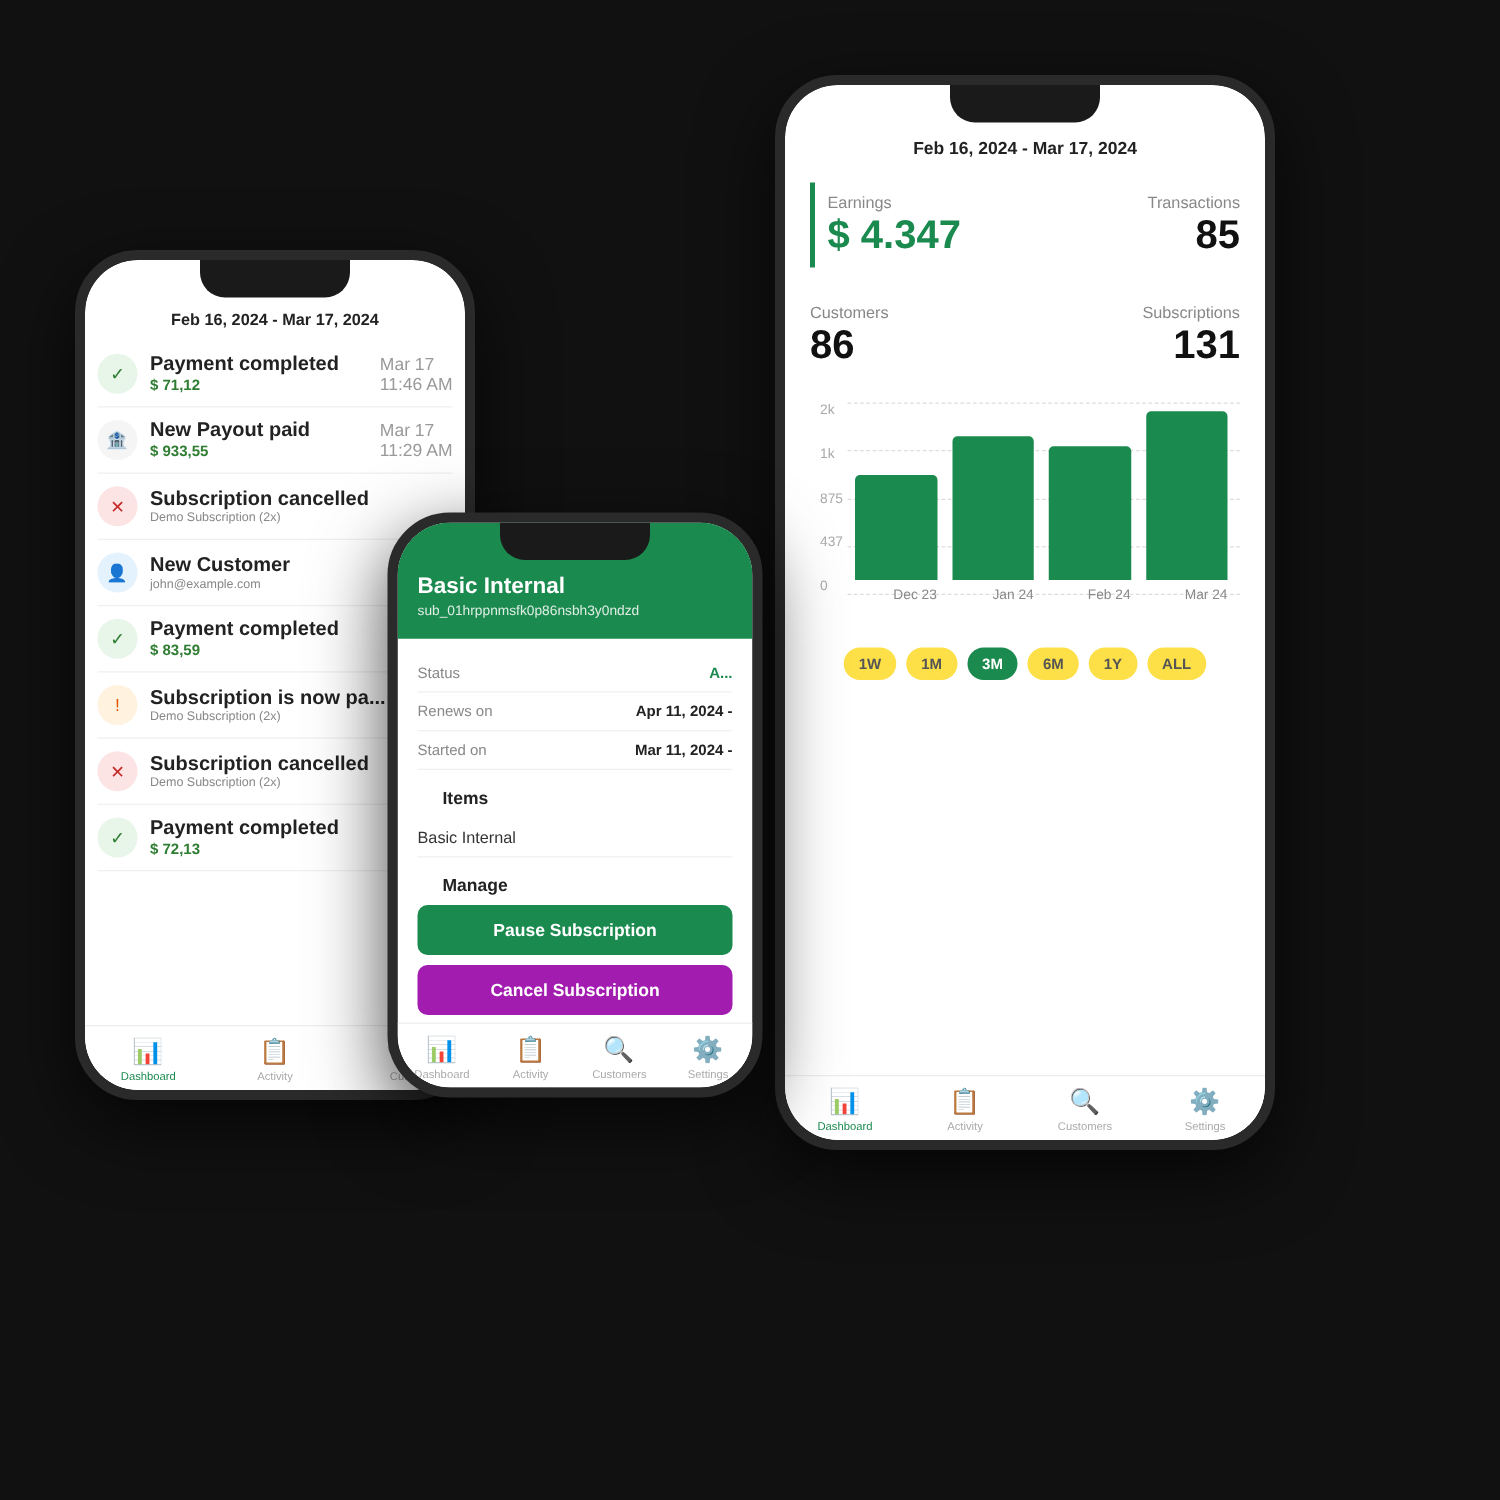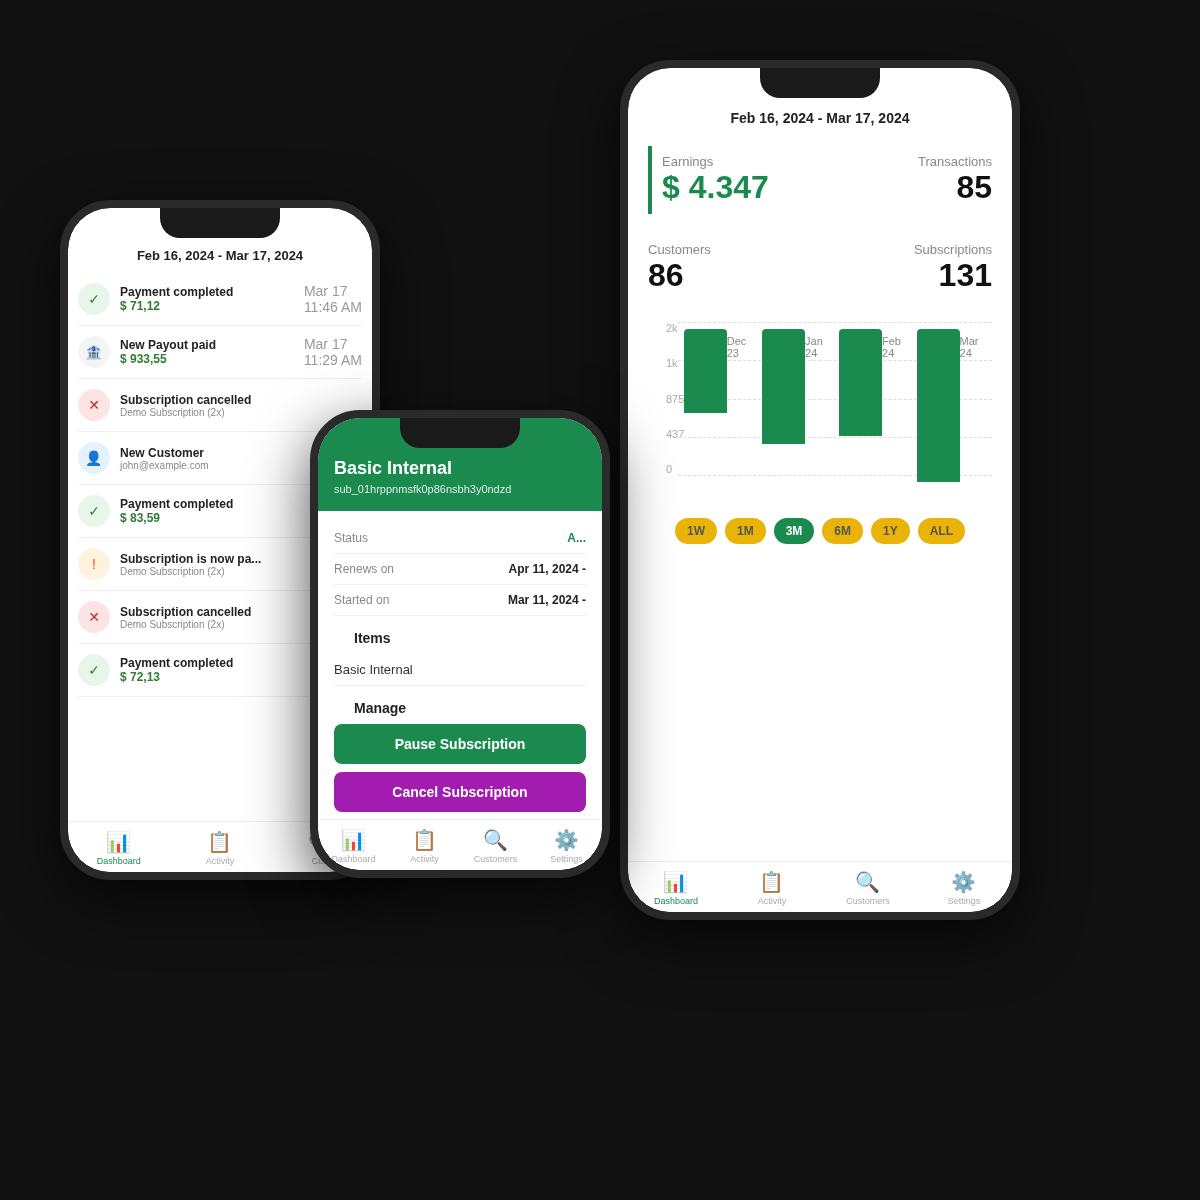--- a/index.html
+++ b/index.html
@@ -108,21 +108,21 @@
       font-size: 14px;
     }
 
     .icon-green { background: #e8f5e9; color: #2e7d32; }
     .icon-gray  { background: #f5f5f5; color: #555; }
     .icon-red   { background: #fce4e4; color: #c62828; }
     .icon-orange{ background: #fff3e0; color: #e65100; }
     .icon-blue  { background: #e3f2fd; color: #1565c0; }
 
     .activity-content { flex: 1; }
-    .activity-title { font-size: 12px; font-weight: 600; color: #222; }
+    .activity-title { font-size: 16px; font-weight: 600; color: #222; }
     .activity-sub   { font-size: 10px; color: #888; }
     .activity-amount{ font-size: 12px; font-weight: 700; color: #2e7d32; }
     .activity-date  { font-size: 14px; color: #999; }
 
     
     .bottom-nav {
       display: flex;
       border-top: 1px solid #eee;
       padding: 8px 0 6px;
       background: #fff;
@@ -238,22 +238,22 @@
       flex: 1;
     }
 
     .chart-container {
       position: relative;
       height: 180px;
     }
 
     .bar-group {
       display: flex;
-      flex-direction: row;
-      align-items: flex-start;
+      flex-direction: column;
+      align-items: flex-end;
       flex: 1;
       height: 100%;
       justify-content: flex-end;
     }
 
     .bar {
       width: 100%;
       background: #1b8a4e;
       border-radius: 4px 4px 0 0;
     }
@@ -277,21 +277,21 @@
       justify-content: center;
     }
 
     .filter-btn {
       padding: 6px 12px;
       border-radius: 20px;
       border: none;
       font-size: 12px;
       font-weight: 600;
       cursor: pointer;
-      background: #eab308;
+      background: #fde047;
       color: #555;
     }
 
     .filter-btn.active {
       background: #1b8a4e;
       color: #fff;
     }
   </style>
 </head>
 <body>
@@ -468,21 +468,21 @@
       </div>
       <div class="stat-block" style="text-align:right">
         <div class="stat-label">Subscriptions</div>
         <div class="stat-value">131</div>
       </div>
     </div>
 
     <div class="chart-area">
       <div class="chart-container">
 
-        <div style="position:absolute;left:14px;top:0;height:85%;display:flex;flex-direction:column;justify-content:space-between;padding:0 4px;">
+        <div style="position:absolute;left:4px;top:0;height:85%;display:flex;flex-direction:column;justify-content:space-between;padding:0 4px;">
           <span class="y-label">2k</span>
           <span class="y-label">1k</span>
           <span class="y-label">875</span>
           <span class="y-label">437</span>
           <span class="y-label">0</span>
         </div>
 
         <div style="position:absolute;left:30px;right:0;top:0;height:85%;">
           <div style="position:absolute;top:0%;width:100%;border-top:1px dashed #ddd;"></div>
           <div style="position:absolute;top:25%;width:100%;border-top:1px dashed #ddd;"></div>

